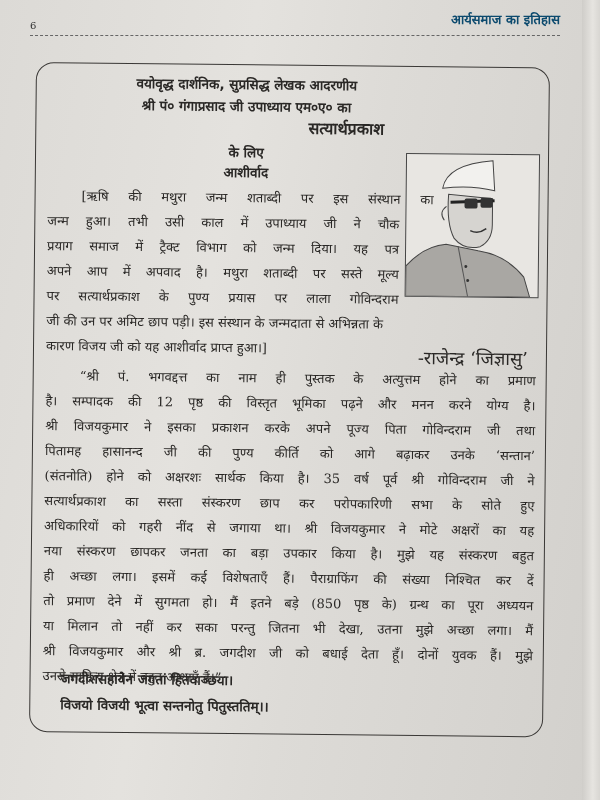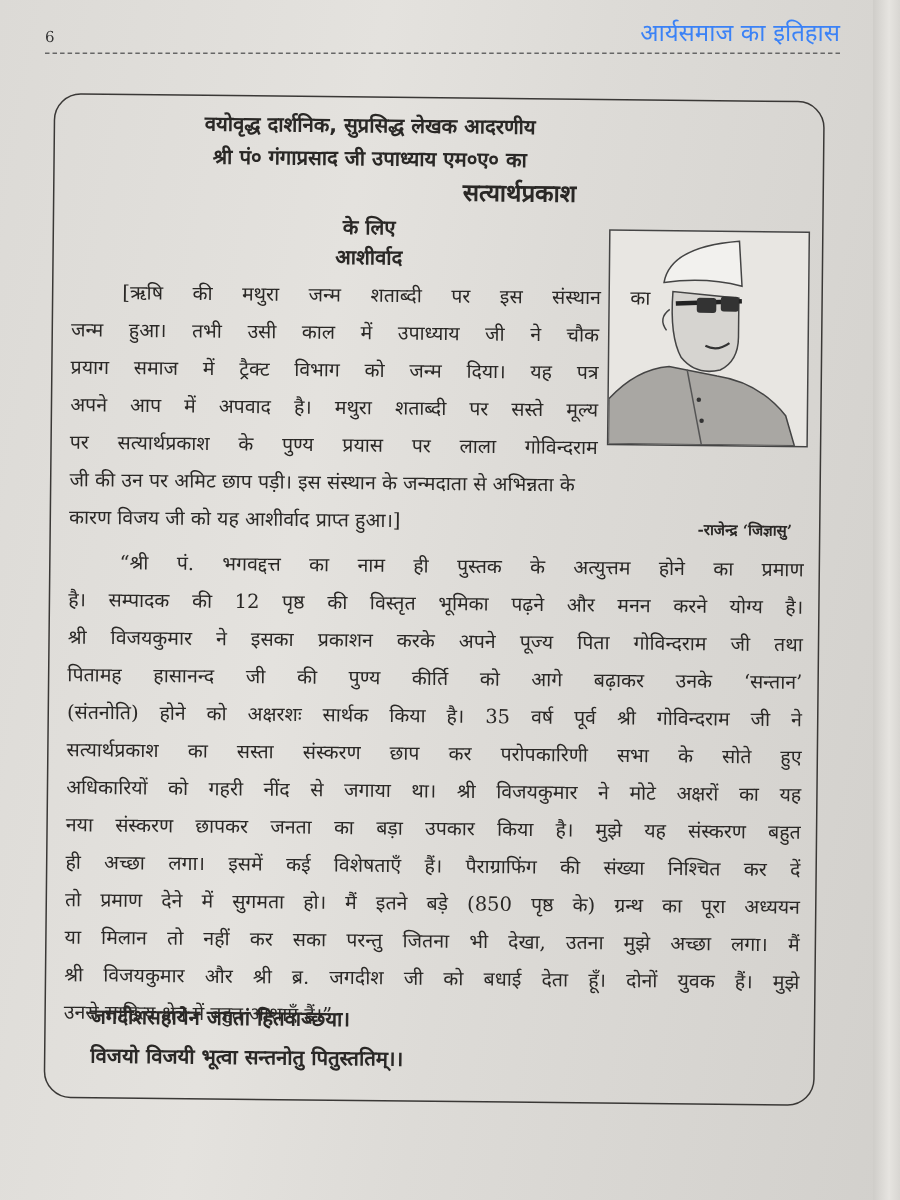--- a/index.html
+++ b/index.html
@@ -34,23 +34,23 @@
       position: absolute;
       left: 0;
       top: 10px;
       font-size: 10px;
       color: #333;
     }
     .book-title {
       position: absolute;
       right: 0;
       top: 0;
-      font-size: 16px;
-      font-weight: normal;
-      color: #3b82f6;
+      font-size: 13px;
+      font-weight: bold;
+      color: #0c4a6e;
     }
     .head-rule {
       position: absolute;
       left: 0;
       top: 25px;
       width: 530px;
       border-top: 1px dashed #666;
     }
     .box {
       position: absolute;
@@ -93,22 +93,22 @@
       font-size: 13px;
       line-height: 25px;
     }
     .intro .line { white-space: nowrap; }
     .intro .narrow { width: 352px; text-align: justify; text-align-last: justify; }
     .intro .indent { padding-left: 34px; }
     .sign {
       position: absolute;
       right: 18px;
       top: 278px;
-      font-size: 10px;
-      font-weight: bold;
+      font-size: 18px;
+      font-weight: normal;
       margin-left: 16px;
     }
     .quote {
       position: absolute;
       left: 12px;
       top: 300px;
       width: 490px;
       font-size: 13px;
       line-height: 25px;
     }

